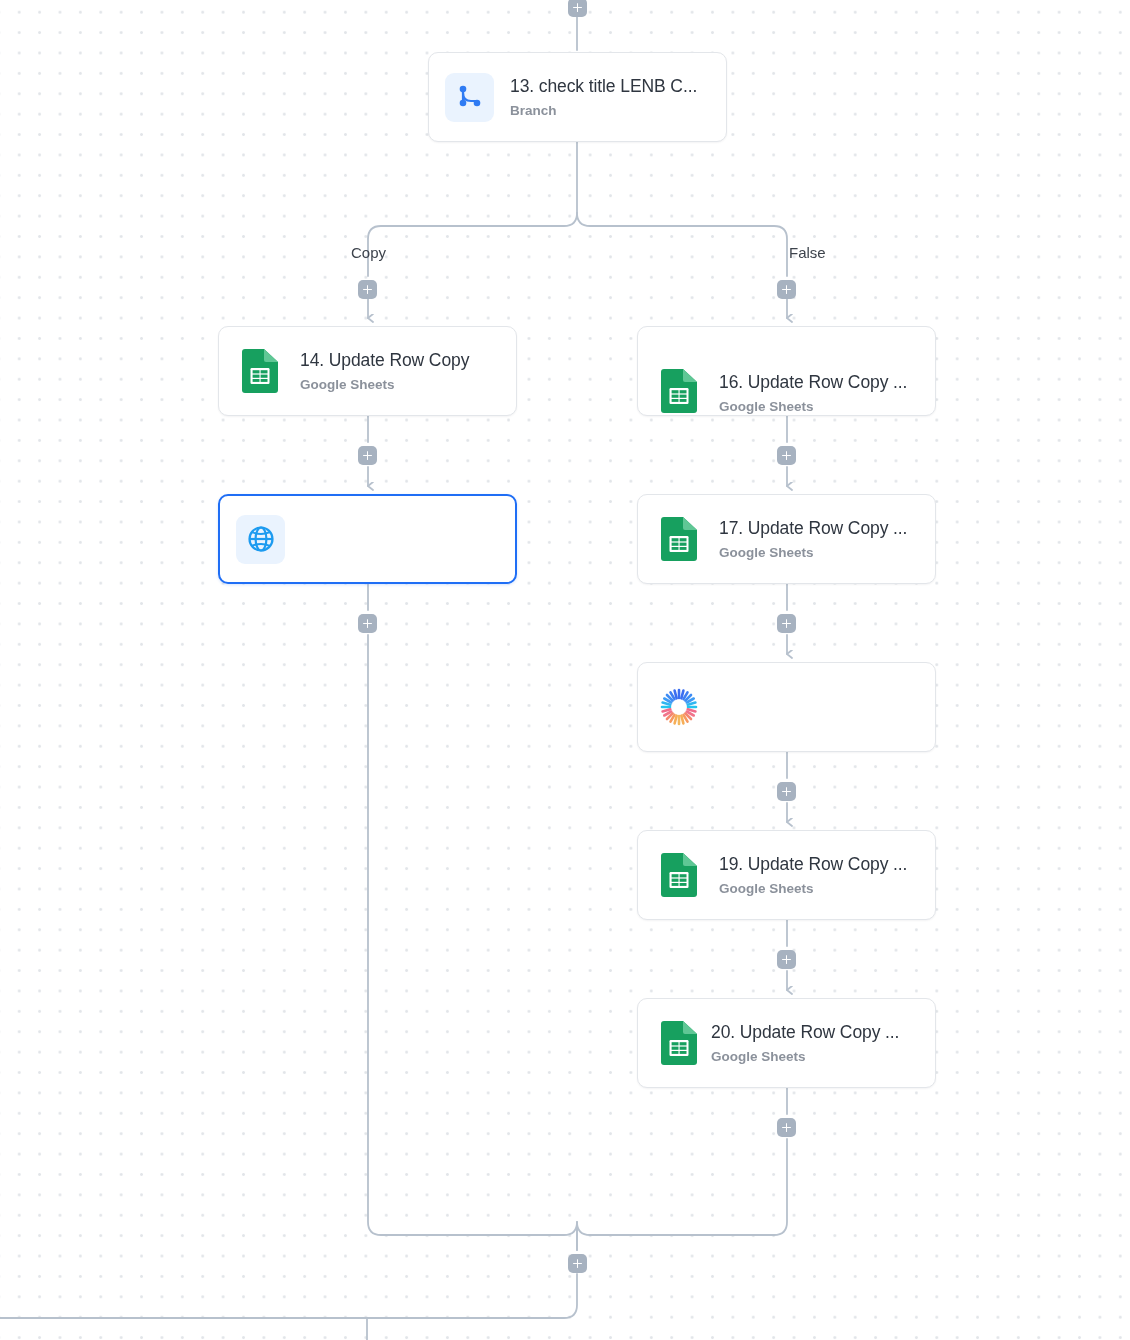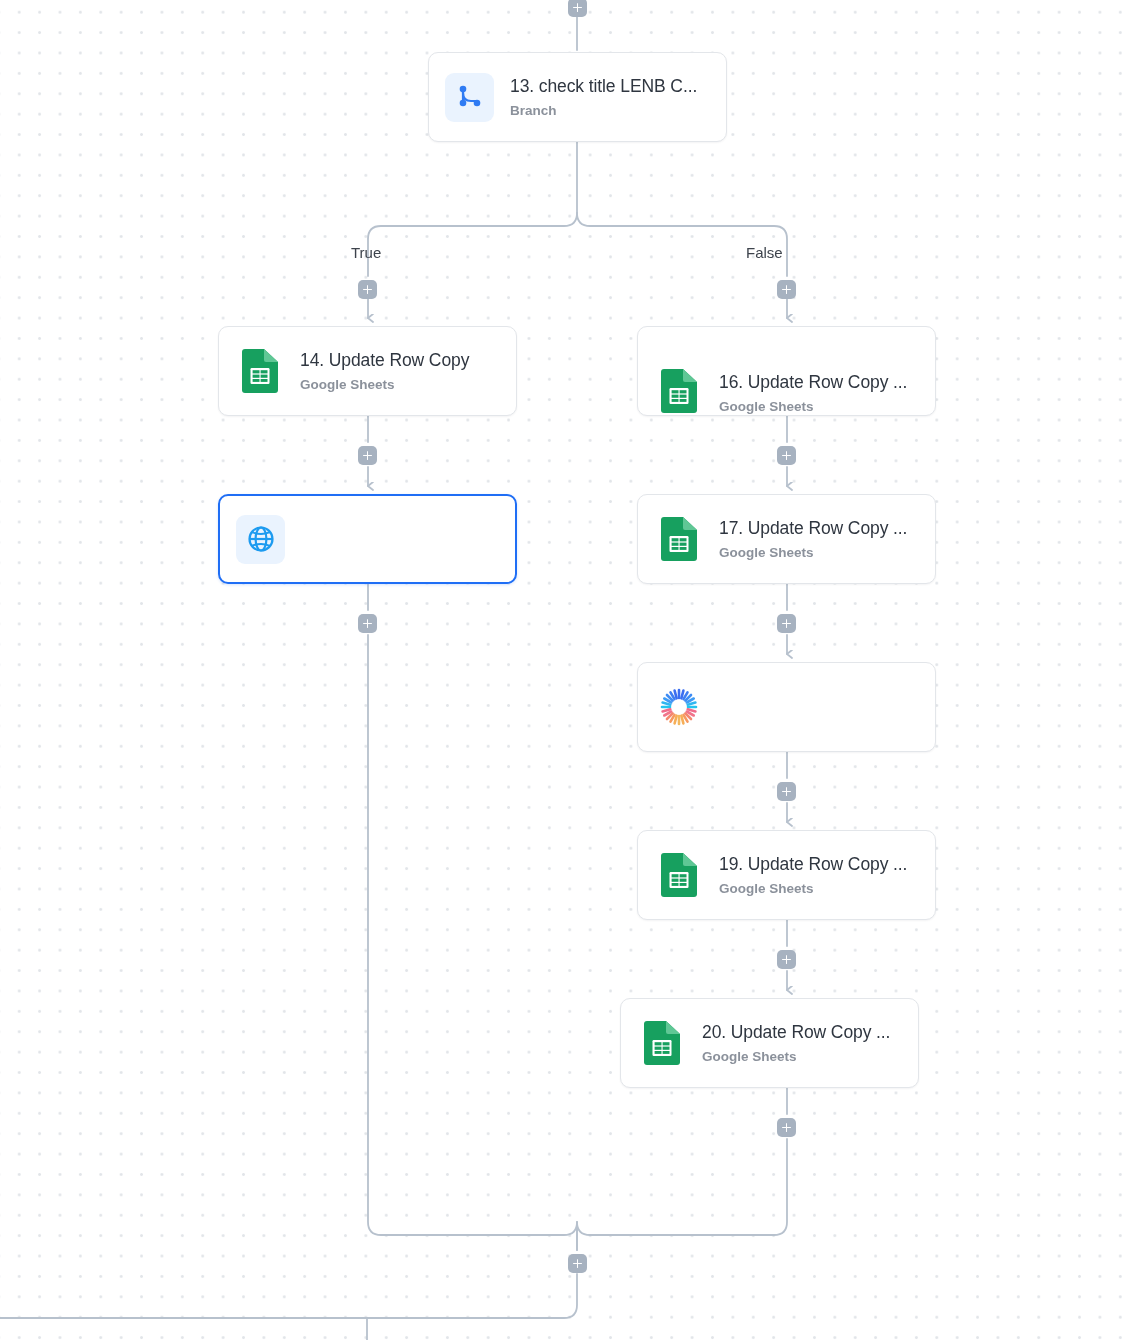--- a/index.html
+++ b/index.html
@@ -228,22 +228,22 @@
   <div class="plus" style="left:358px; top:614px;"></div>
 
   <div class="plus" style="left:777px; top:446px;"></div>
   <div class="plus" style="left:777px; top:614px;"></div>
   <div class="plus" style="left:777px; top:782px;"></div>
   <div class="plus" style="left:777px; top:950px;"></div>
   <div class="plus" style="left:777px; top:1118px;"></div>
 
   <div class="plus" style="left:568px; top:1254px;"></div>
 
-  <div class="branch-label" style="left:351px; top:244px;">True</div>
-  <div class="branch-label" style="left:746px; top:244px;">False</div>
+  <div class="branch-label" style="left:351px; top:244px;">Copy</div>
+  <div class="branch-label" style="left:789px; top:244px;">False</div>
 
   <div class="node" style="left:428px; top:52px;">
     <div class="icon-box tint-blue">
       <svg width="30" height="30" viewBox="0 0 30 30">
         <path d="M8 8 L8 11 Q8 19 16 19 L22 19" fill="none" stroke="#2f7bf3" stroke-width="2.2" stroke-linecap="round"></path>
         <path d="M8 8 L8 19" fill="none" stroke="#2f7bf3" stroke-width="2.2" stroke-linecap="round"></path>
         <circle cx="8" cy="7" r="3.3" fill="#2f7bf3"></circle>
         <circle cx="8" cy="21" r="3.3" fill="#2f7bf3"></circle>
         <circle cx="22" cy="21" r="3.3" fill="#2f7bf3"></circle>
       </svg>
@@ -384,21 +384,21 @@
       </svg>
     </div>
     <div class="text-col">
       <div class="n-title">19. Update Row Copy ...</div>
       <div class="n-sub-row">
         <div class="n-sub">Google Sheets</div>
       </div>
     </div>
   </div>
 
-  <div class="node" style="left:620px; top:998px;">
+  <div class="node" style="left:637px; top:998px;gap:8px;">
     <div class="icon-box plain">
       <svg class="gs-icon" width="36" height="44" viewBox="0 0 36 44">
         <path d="M3 0 H22 L36 13 V41 Q36 44 33 44 H3 Q0 44 0 41 V3 Q0 0 3 0 Z" fill="#17a05f"></path>
         <path d="M22 0 L36 13 H24 Q22 13 22 11 Z" fill="#5fc795"></path>
         <rect x="8.5" y="19" width="19" height="16" rx="1.2" fill="#ffffff"></rect>
         <rect x="10.6" y="21.2" width="6.9" height="3.2" fill="#17a05f"></rect>
         <rect x="18.6" y="21.2" width="6.9" height="3.2" fill="#17a05f"></rect>
         <rect x="10.6" y="25.6" width="6.9" height="3.2" fill="#17a05f"></rect>
         <rect x="18.6" y="25.6" width="6.9" height="3.2" fill="#17a05f"></rect>
         <rect x="10.6" y="30.0" width="6.9" height="2.9" fill="#17a05f"></rect>

